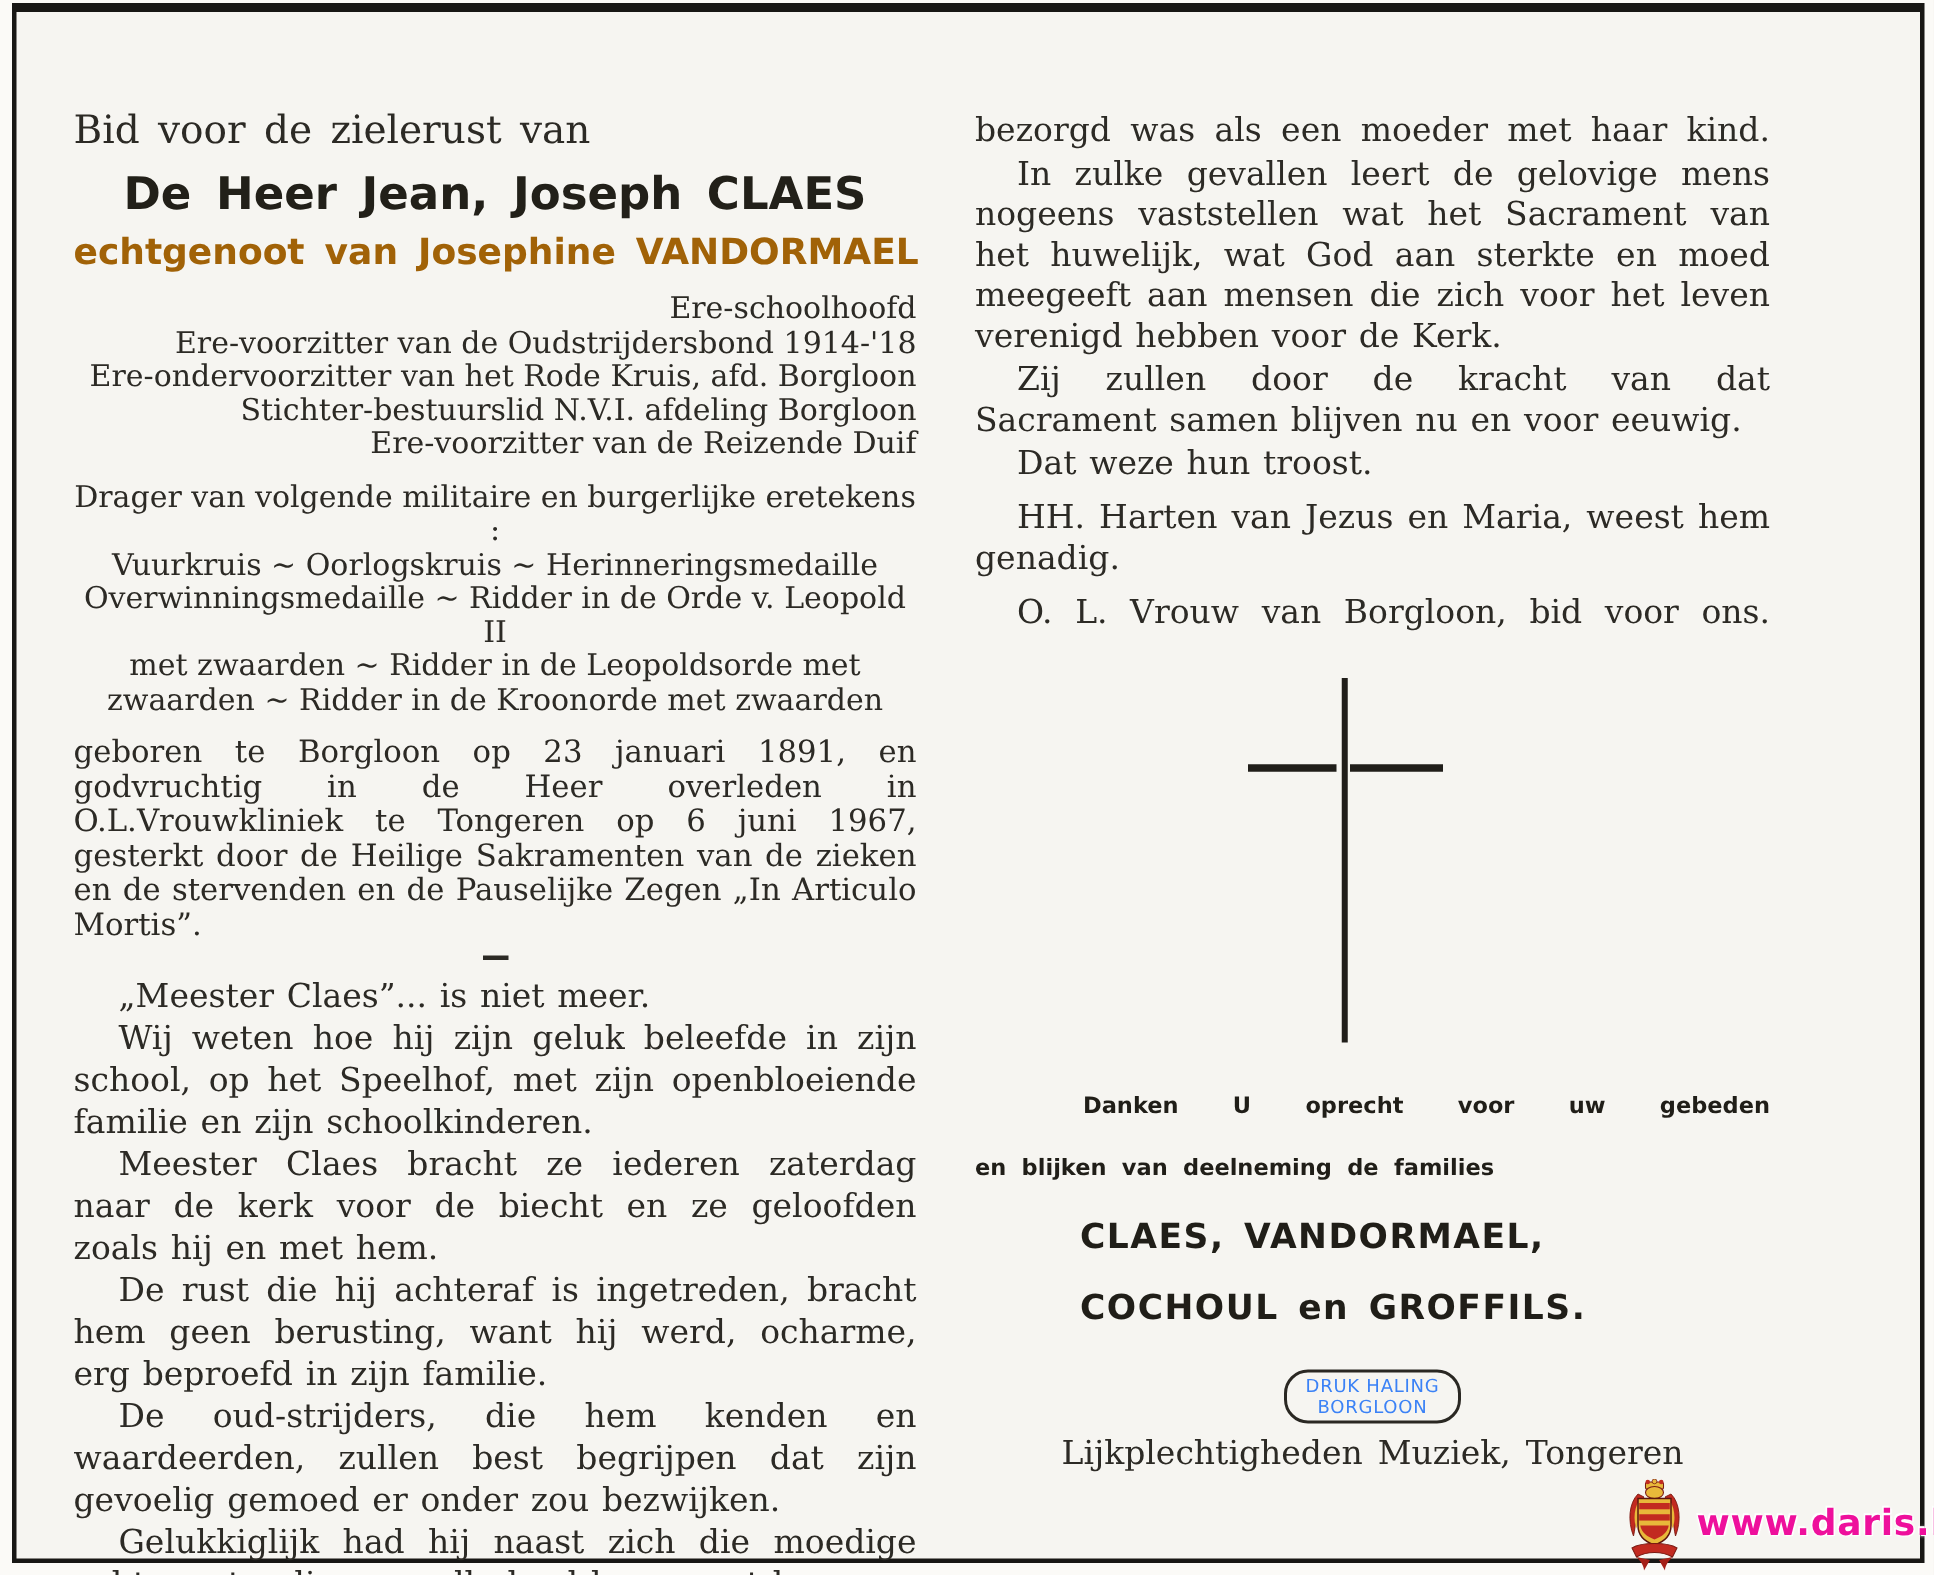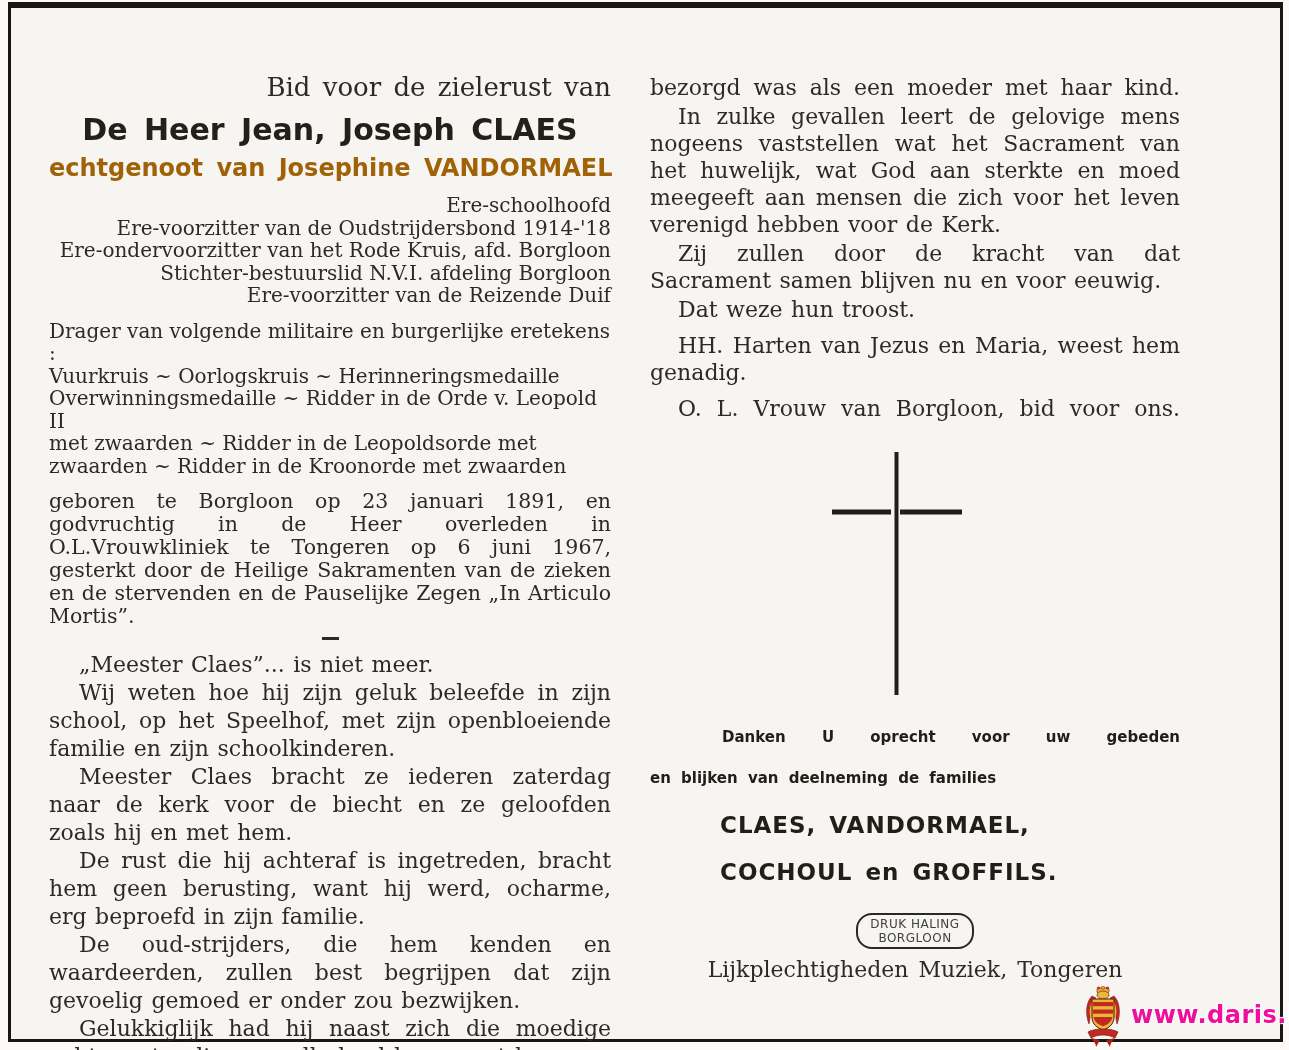--- a/index.html
+++ b/index.html
@@ -22,34 +22,34 @@
     box-shadow:inset 0 -6px 10px rgba(120,110,80,0.10);
   }
   .fold{
     position:absolute;left:630px;top:0;width:14px;height:1016px;
     background:linear-gradient(90deg,rgba(90,80,55,0.05),rgba(255,255,255,0.55) 45%,rgba(90,80,55,0.08) 80%,rgba(0,0,0,0));
   }
   .page{position:absolute;top:0;}
   .page-left{left:49px;top:72px;width:562px;}
   .page-right{left:650px;top:74px;width:530px;}
 
-  .intro{font-size:26px;line-height:30px;text-align:right;margin-bottom:8px;word-spacing:4px;}
+  .intro{font-size:26px;line-height:30px;text-align:left;margin-bottom:8px;word-spacing:4px;}
   .name{
     font-family:"DejaVu Sans","Liberation Sans",sans-serif;font-weight:bold;
     font-size:30px;line-height:40px;text-align:center;white-space:nowrap;
     word-spacing:6px;color:#222019;margin-bottom:2px;
   }
   .spouse{
     font-family:"DejaVu Sans","Liberation Sans",sans-serif;font-weight:bold;
     font-size:24px;line-height:33px;text-align:center;white-space:nowrap;
     word-spacing:5px;color:#a16207;margin-bottom:9px;
   }
   .titles div{font-size:20px;line-height:22.5px;text-align:right;}
   .decor{margin-top:13px;}
-  .decor div{font-size:20px;line-height:22.5px;}
+  .decor div{font-size:20px;line-height:22.5px;text-align:center;}
   .life{
     margin-top:13px;font-size:20.5px;line-height:23px;
     text-align:justify;text-justify:inter-word;
   }
   .sep{width:17px;height:3px;background:#2c2a25;margin:9px auto 11px auto;}
   .body-paras p{
     margin:0;font-size:22px;line-height:28px;text-align:justify;
     text-justify:inter-word;text-indent:30px;word-spacing:1.5px;
   }
   .page-right .cont p{
@@ -70,21 +70,21 @@
   .family{
     font-family:"DejaVu Sans","Liberation Sans",sans-serif;font-weight:bold;
     font-size:23px;line-height:30px;color:#201e18;
     padding-left:70px;margin-top:17px;letter-spacing:1px;word-spacing:4px;
   }
   .stamp-row{text-align:center;margin-top:26px;}
   .stamp{
     display:inline-block;border:2px solid #2a2823;border-radius:16px;
     padding:3px 12px 2px 12px;
     font-family:"DejaVu Sans","Liberation Sans",sans-serif;
-    font-size:12px;line-height:13.5px;letter-spacing:0.5px;text-align:center;color:#404040;
+    font-size:12px;line-height:13.5px;letter-spacing:0.5px;text-align:center;color:#3b82f6;
   }
   .undertaker{font-size:22px;line-height:28px;text-align:center;margin-top:7px;word-spacing:3px;}
 
   .daris{position:absolute;z-index:6;}
   .daris-logo{left:1084px;top:986px;width:38px;height:62px;}
   .daris-text{
     left:1131px;top:1001px;
     font-family:"DejaVu Sans","Liberation Sans",sans-serif;font-weight:bold;
     font-size:24px;color:#ee109c;letter-spacing:0.5px;
     text-shadow:0 0 2px #ffffff,0 0 3px #ffffff,1px 1px 0 #ffffff,-1px -1px 0 #ffffff;

